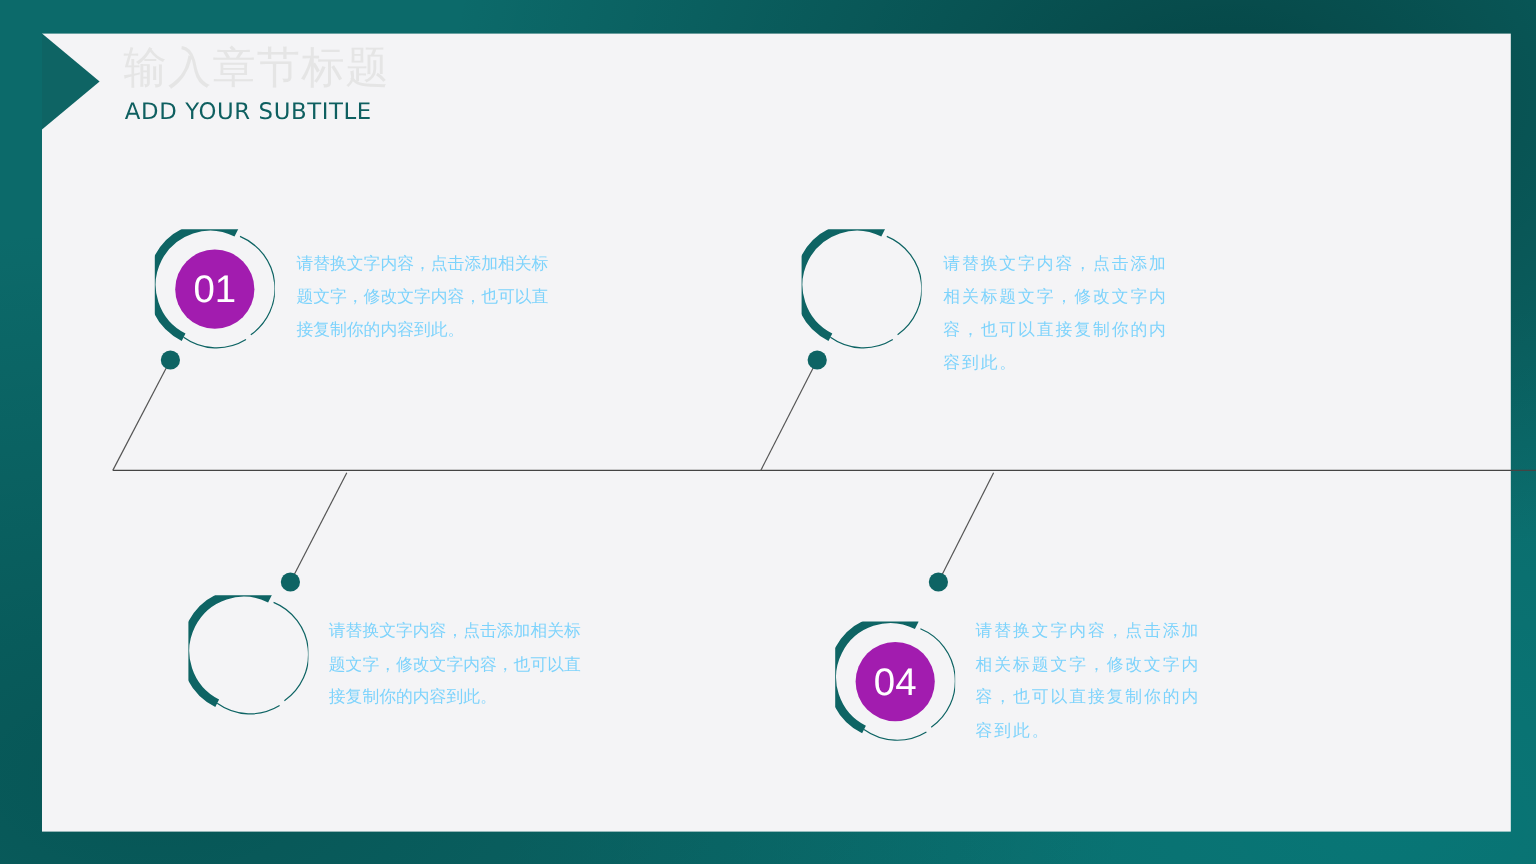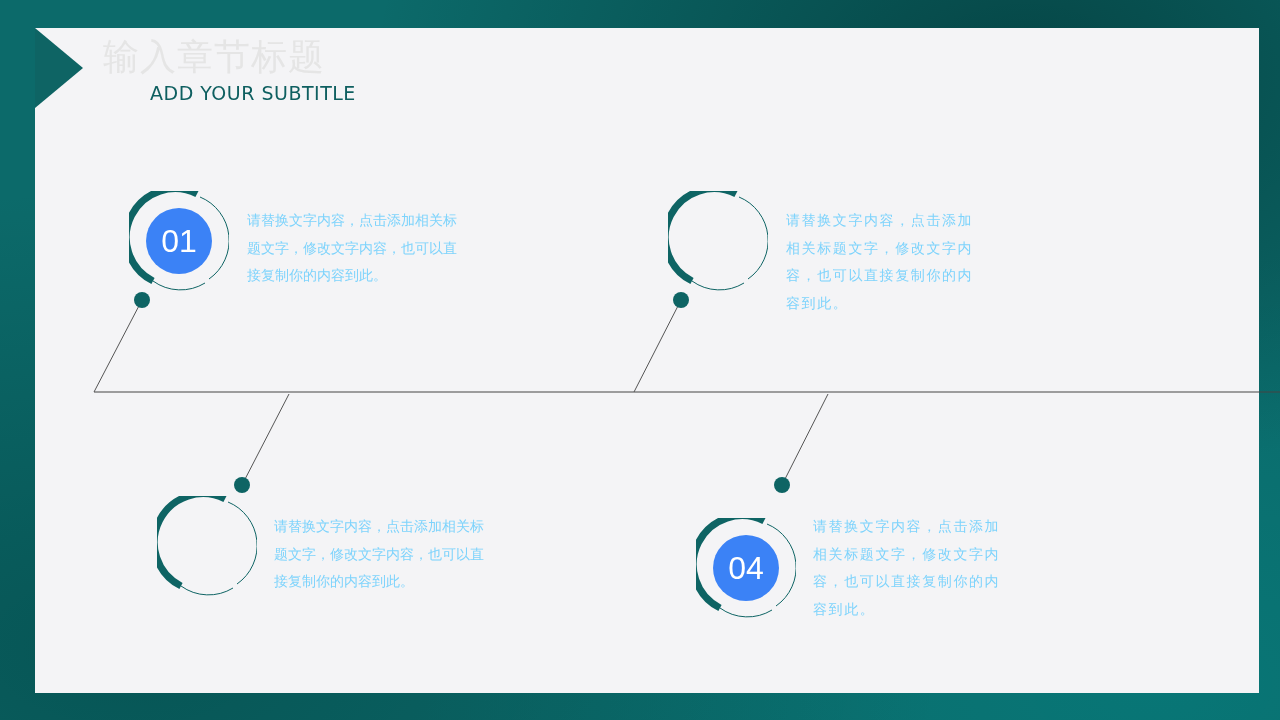--- a/index.html
+++ b/index.html
@@ -20,27 +20,27 @@
       position: absolute; left: 35px; top: 28px; width: 0; height: 0;
       border-top: 40px solid transparent; border-bottom: 40px solid transparent;
       border-left: 48px solid #0e6464;
     }
     .title {
       position: absolute; left: 103px; top: 34px; font-size: 36px; color: #e5e5e5;
       font-family: "DejaVu Sans", sans-serif; letter-spacing: 1px; line-height: 46px;
     }
     .subtitle {
       position: absolute; left: 104px; top: 82px; font-size: 19px; color: #0e5f60;
-      font-family: "DejaVu Sans", sans-serif; letter-spacing: 0.5px; margin-left: 46px;
+      font-family: "DejaVu Sans", sans-serif; letter-spacing: 0.5px;
     }
     svg.lines { position: absolute; left: 0; top: 0; }
     .node { position: absolute; width: 100px; height: 100px; }
     .node .num {
       position: absolute; left: 17px; top: 17px; width: 66px; height: 66px; border-radius: 50%;
-      background: #3b82f6; color: #fff; font-size: 32px; text-align: center; line-height: 66px;
+      background: #a21caf; color: #fff; font-size: 32px; text-align: center; line-height: 66px;
       font-family: "Liberation Sans", sans-serif;
     }
     .desc {
       position: absolute; font-size: 14px; color: #7dd3fc; line-height: 27.5px;
       font-family: "DejaVu Sans", sans-serif;
     }
     .desc.narrow { width: 200px; letter-spacing: 1.6px; }
     .desc.wide { width: 215px; }
   </style>
 </head>

